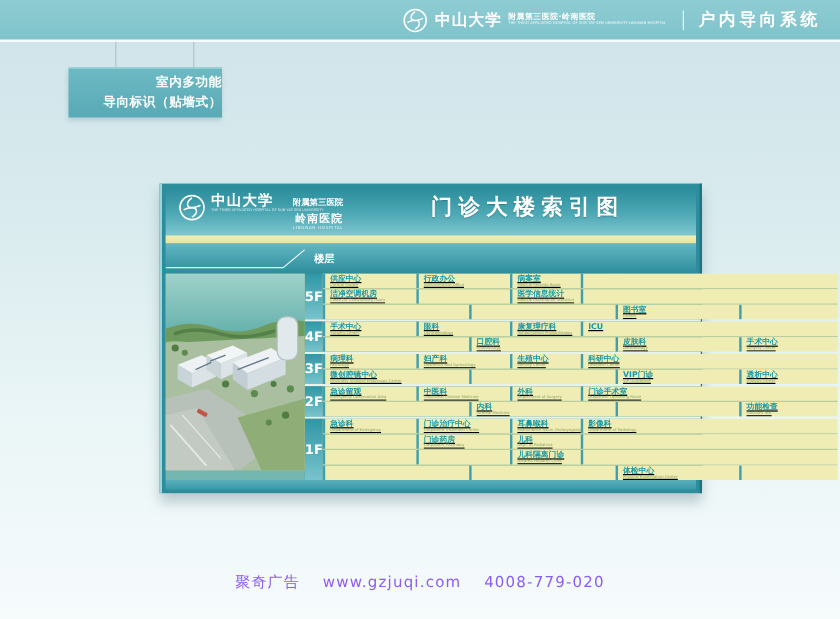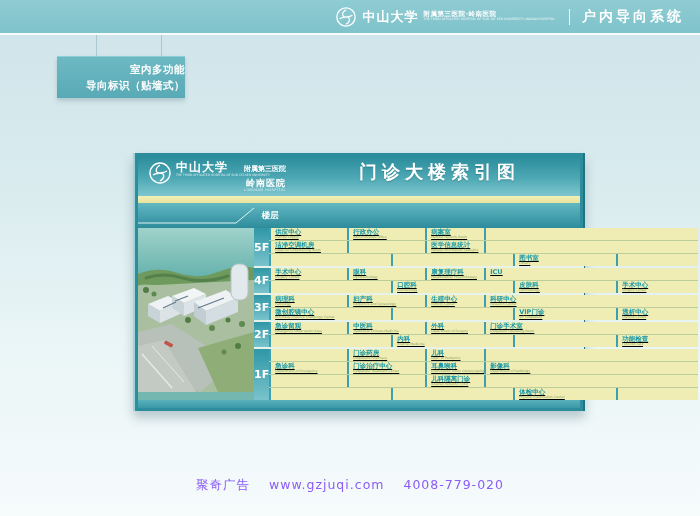--- a/index.html
+++ b/index.html
@@ -330,48 +330,48 @@
                 <div class="zh">功能检查</div>
                 <div class="en">Function Test</div>
               </div>
             </div>
           </div>
         </div>
         <div class="band">
           <div class="floor-cell">1F</div>
           <div class="band-grid">
             <div class="brow">
+              <div class="cell w0">
+                <div class="zh">急诊科</div>
+                <div class="en">Department of Emergency</div>
+              </div>
+              <div class="cell w1">
+                <div class="zh">门诊治疗中心</div>
+                <div class="en">Outpatient Treatment Center</div>
+              </div>
+              <div class="cell w2">
+                <div class="zh">耳鼻喉科</div>
+                <div class="en">Examination Room Otolaryngology (ENT)</div>
+              </div>
+              <div class="cell w3">
+                <div class="zh">影像科</div>
+                <div class="en">Department of Radiology</div>
+              </div>
+            </div>
+            <div class="brow">
               <div class="cell w0"></div>
               <div class="cell w1">
                 <div class="zh">门诊药房</div>
                 <div class="en">Outpatient Pharmacy</div>
               </div>
               <div class="cell w2">
                 <div class="zh">儿科</div>
                 <div class="en">Dept. of Pediatrics</div>
               </div>
               <div class="cell w3"></div>
-            </div>
-            <div class="brow">
-              <div class="cell w0">
-                <div class="zh">急诊科</div>
-                <div class="en">Department of Emergency</div>
-              </div>
-              <div class="cell w1">
-                <div class="zh">门诊治疗中心</div>
-                <div class="en">Outpatient Treatment Center</div>
-              </div>
-              <div class="cell w2">
-                <div class="zh">耳鼻喉科</div>
-                <div class="en">Examination Room Otolaryngology (ENT)</div>
-              </div>
-              <div class="cell w3">
-                <div class="zh">影像科</div>
-                <div class="en">Department of Radiology</div>
-              </div>
             </div>
             <div class="brow">
               <div class="cell w0"></div>
               <div class="cell w1"></div>
               <div class="cell w2">
                 <div class="zh">儿科隔离门诊</div>
                 <div class="en">Isolated Pediatric Clinic</div>
               </div>
               <div class="cell w3"></div>
             </div>

